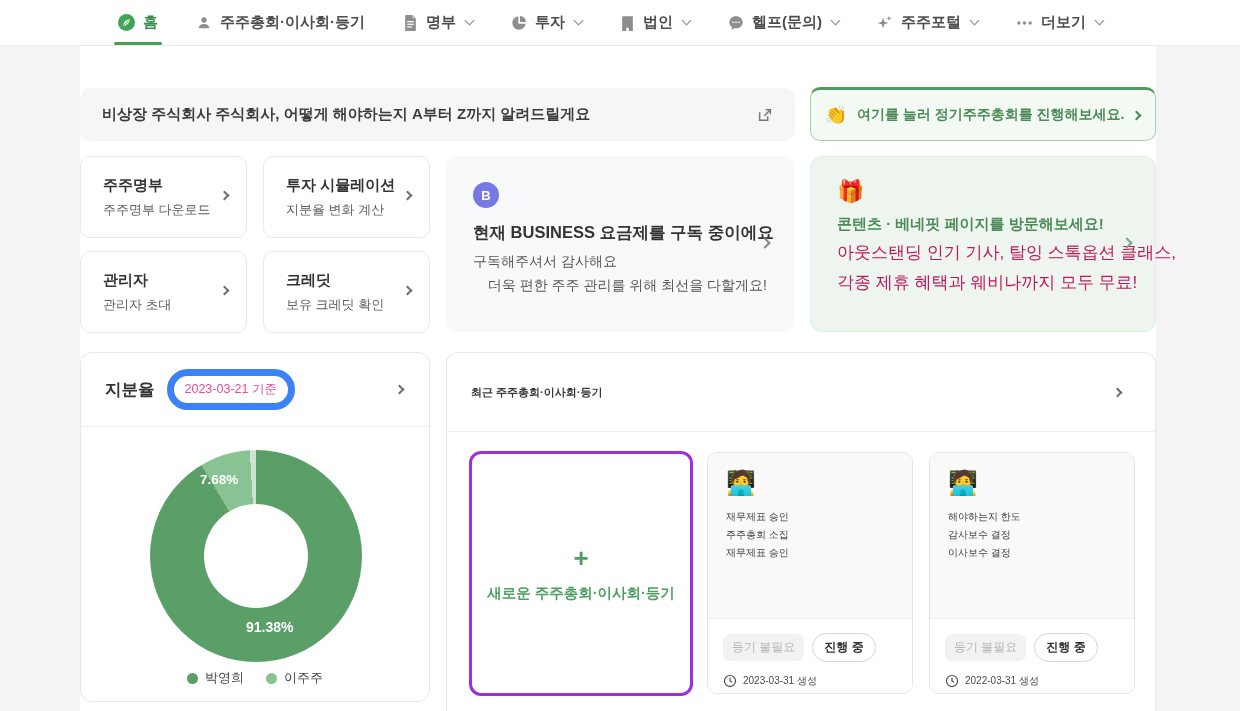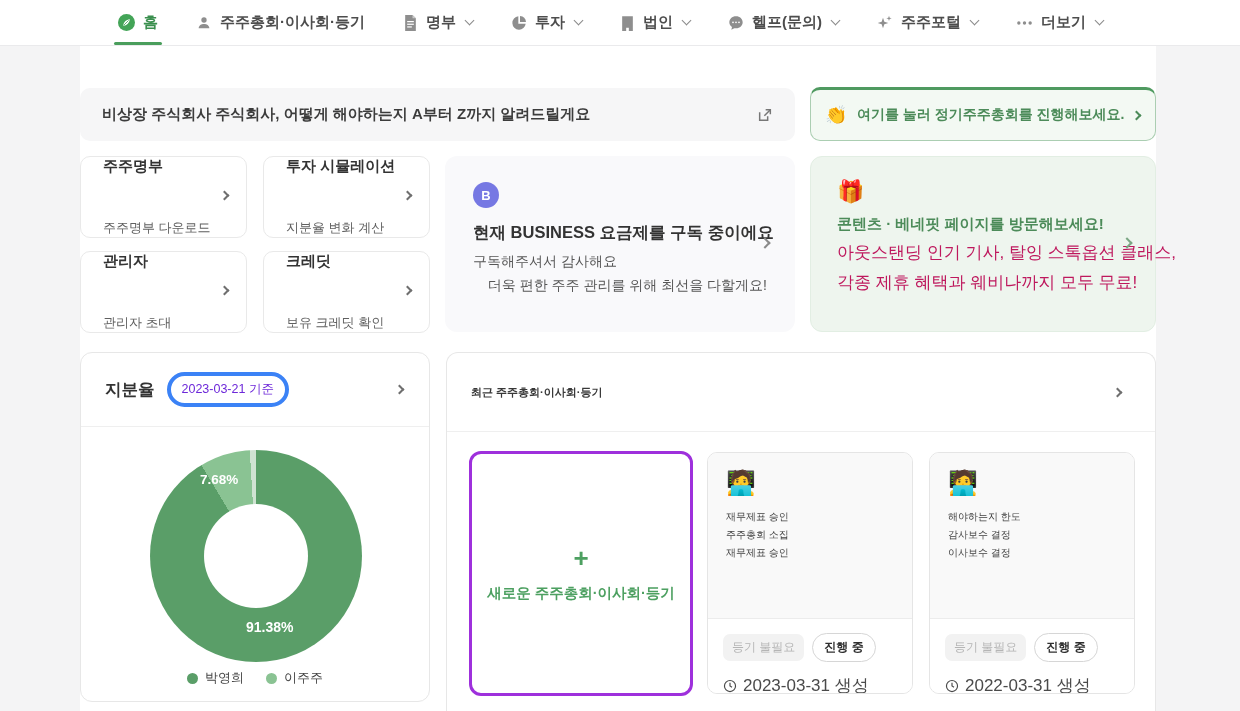--- a/index.html
+++ b/index.html
@@ -50,21 +50,21 @@
   .cta-banner .emoji { font-size:18px; }
   .cta-banner .txt { font-size:14px; font-weight:700; color:#4c8b59; white-space:nowrap; }
   .cta-banner .chev-r { width:7px; height:7px; color:#4c8b59; border-width:2px; }
   
   .quick-grid {
     left:0; top:110px; width:350px;
     display:grid; grid-template-columns:167px 167px; grid-auto-rows:82px; column-gap:16px; row-gap:13px;
   }
   .quick-card {
     position:relative; background:#fff; border:1px solid #e9e9e9; border-radius:10px;
-    display:flex; flex-direction:column; justify-content:space-between; padding:0 40px 0 22px; cursor:pointer;
+    display:flex; flex-direction:column; justify-content:center; padding:0 40px 0 22px; cursor:pointer;
   }
   .quick-card .qt { font-size:15px; font-weight:700; color:#333; white-space:nowrap; }
   .quick-card .qs { font-size:13px; color:#606060; margin-top:6px; white-space:nowrap; }
   .quick-card .chev-r { position:absolute; right:18px; top:50%; margin-top:-5px; color:#6f6f6f; width:7px; height:7px; }
   
   .plan-card {
     left:365px; top:110px; width:350px; height:176px; background:#f9f9fb; border-radius:12px;
     padding:26px 28px; cursor:pointer;
   }
   .plan-badge {
@@ -85,22 +85,22 @@
   .benefit-line { margin-top:7px; font-size:17px; color:#be185d; white-space:nowrap; }
   .benefit-card .chev-r { position:absolute; right:24px; top:50%; margin-top:-5px; color:#7aa683; width:8px; height:8px; }
   
   .ownership-card {
     left:0; top:306px; width:350px; height:350px; background:#fff;
     border:1px solid #e7e7e7; border-radius:12px;
   }
   .own-header { position:relative; height:73px; display:flex; align-items:center; padding:0 24px; gap:12px; }
   .own-title { font-size:16.5px; font-weight:700; color:#333; }
   .own-badge {
-    border:4px solid #3b82f6; border-radius:999px; padding:5px 11px;
-    font-size:12.5px; color:#6d28d9; background:#fff;
+    border:7px solid #3b82f6; border-radius:999px; padding:5px 11px;
+    font-size:12.5px; color:#ec4899; background:#fff;
   }
   .own-header .chev-r { position:absolute; right:26px; color:#6f6f6f; width:7px; height:7px; }
   .divider { position:absolute; left:0; right:0; height:1px; background:#efefef; }
   .donut-wrap { position:absolute; left:69px; top:97px; width:212px; height:212px; }
   .donut { position:absolute; inset:0; border-radius:50%; }
   .donut-hole { position:absolute; left:54px; top:54px; width:104px; height:104px; border-radius:50%; background:#fff; }
   .donut-label { position:absolute; color:#fff; font-weight:600; }
   .donut-label.minor { left:50px; top:22px; font-size:13.5px; }
   .donut-label.main { left:96px; top:169px; font-size:14px; }
   .own-legend { position:absolute; left:0; top:316px; width:100%; display:flex; justify-content:center; gap:22px; }
@@ -132,21 +132,21 @@
   .meeting-item { font-size:10px; color:#3f3f3f; line-height:1.8; white-space:nowrap; }
   .meeting-bottom { padding:14px 15px; background:#fff; }
   .badge-row { display:flex; align-items:center; gap:8px; }
   .badge-gray {
     background:#f2f2f2; color:#b5b5b5; font-size:12px; padding:5px 9px; border-radius:7px; white-space:nowrap;
   }
   .badge-outline {
     background:#fff; border:1px solid #d6d6d6; border-radius:999px; color:#2f2f2f;
     font-size:12px; font-weight:700; padding:5px 11px; white-space:nowrap;
   }
-  .date-row { margin-top:12px; display:flex; align-items:center; gap:6px; font-size:17px; color:#4a4a4a; }
+  .date-row { margin-top:12px; display:flex; align-items:center; gap:6px; font-size:10px; color:#4a4a4a; }
   .date-row svg { flex:none; }
 </style>
 </head>
 <body>
 
 <div class="screen">
 
   <header class="nav">
     <div class="nav-inner">
 

